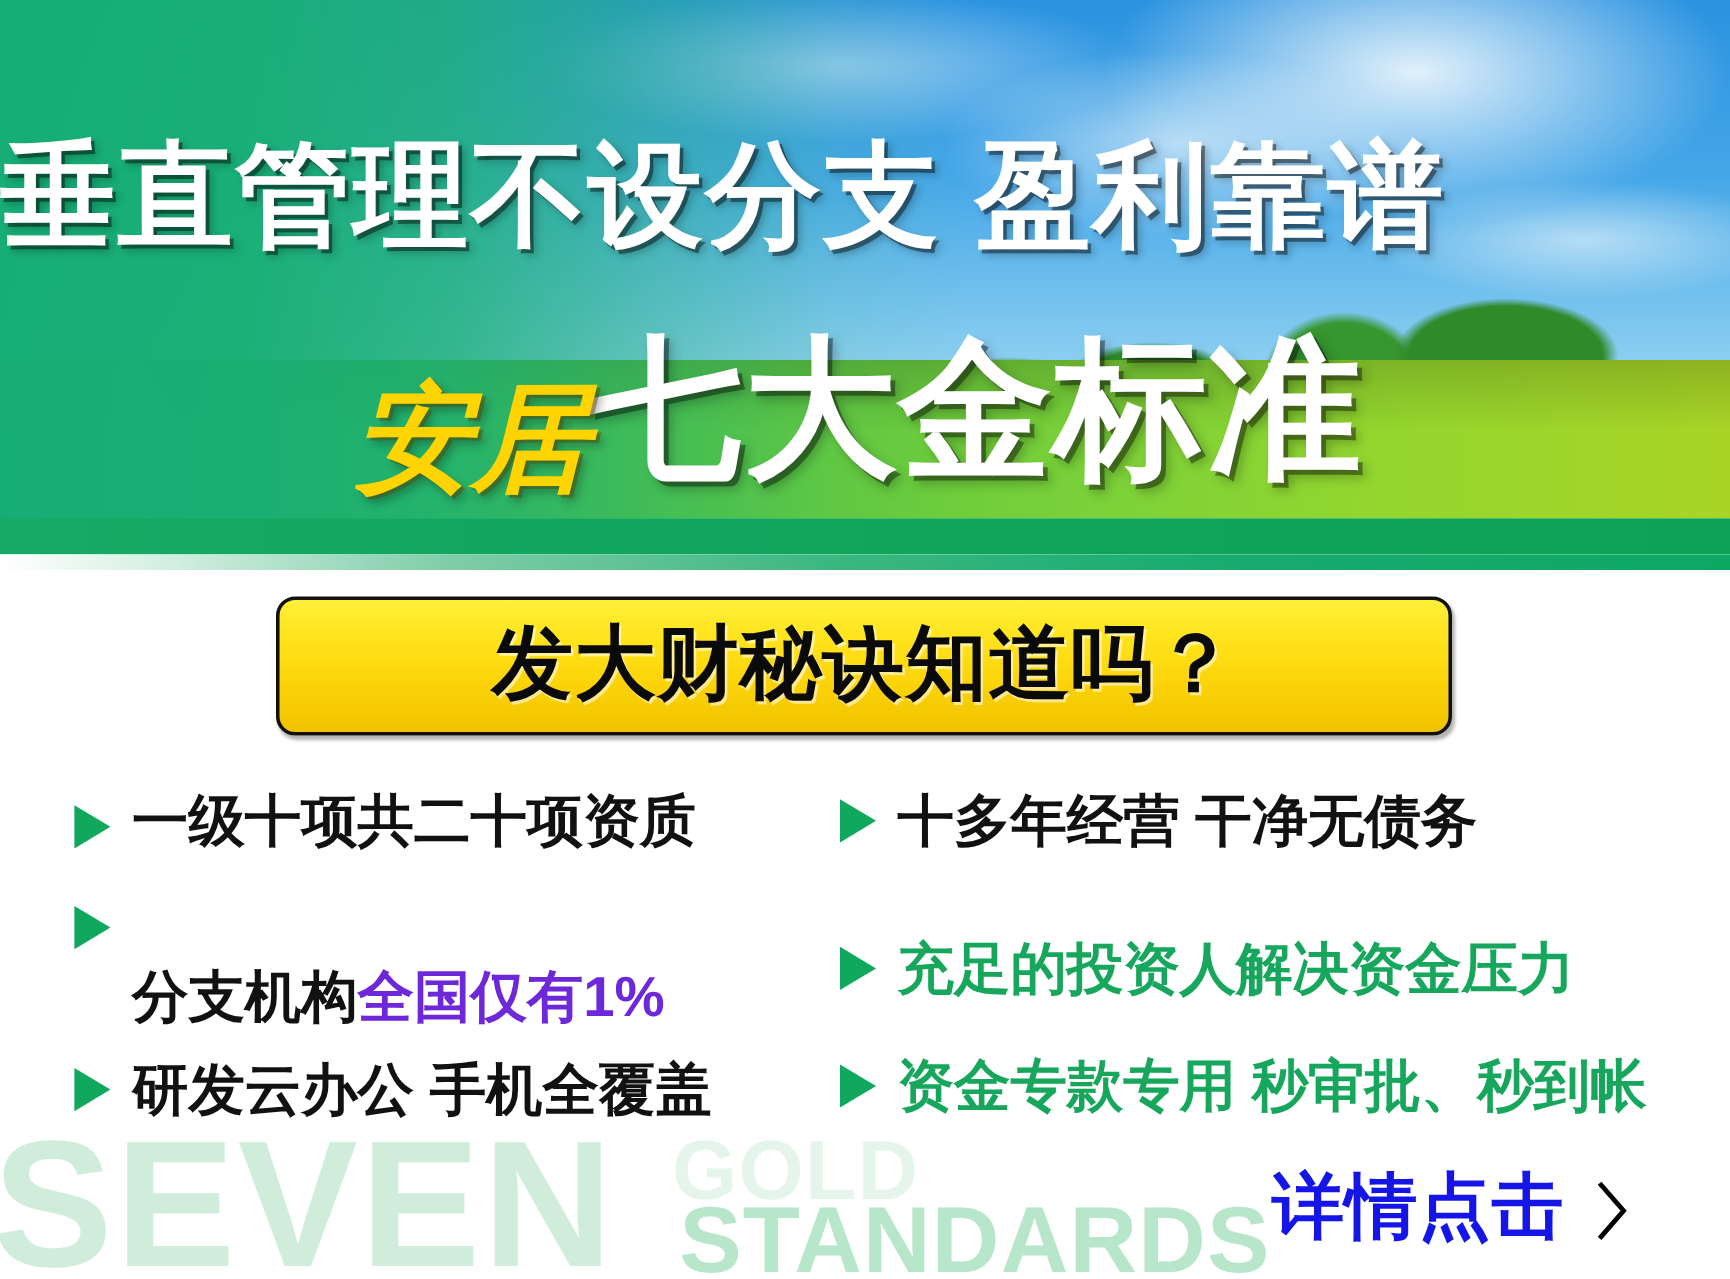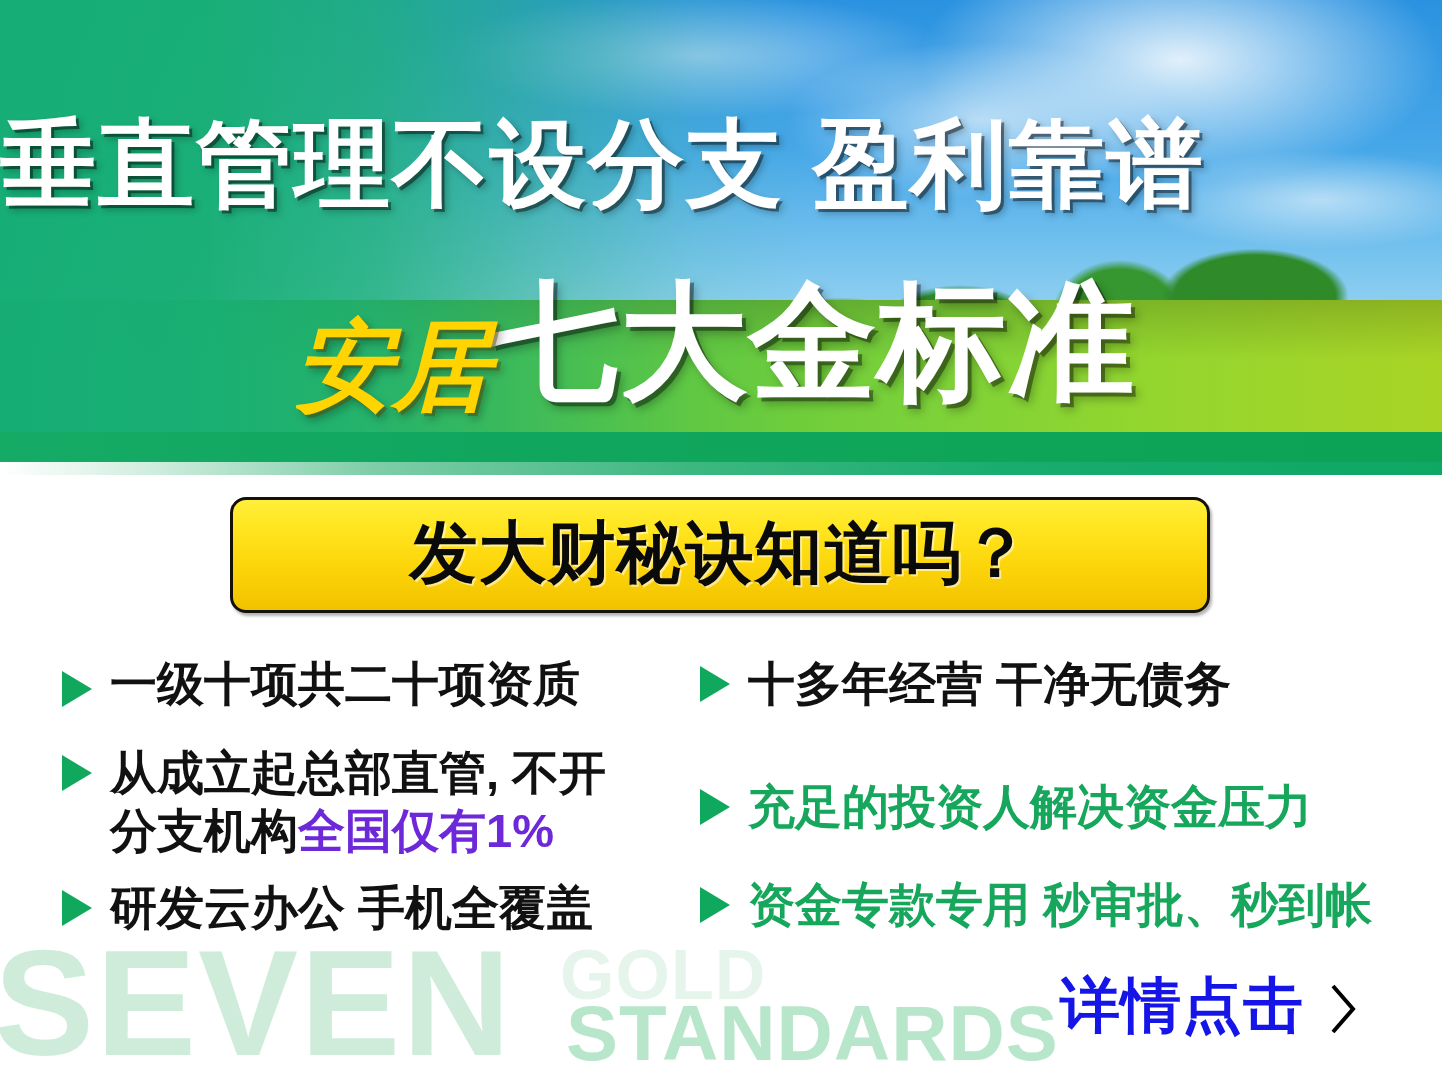--- a/index.html
+++ b/index.html
@@ -357,21 +357,21 @@
     <div class="col-left">
 
       <div class="bullet b-l1">
         <span class="tri"></span>
         <span class="btext">一级十项共二十项资质</span>
       </div>
 
       <div class="bullet b-l2">
         <span class="tri"></span>
         <span class="btext">
-          <span>从成立起总部直管, 不开</span><br>
+          <br>
           <span>分支机构</span><span class="hl-green">全国仅有1%</span>
         </span>
       </div>
 
       <div class="bullet">
         <span class="tri"></span>
         <span class="btext">研发云办公  手机全覆盖</span>
       </div>
 
     </div>

